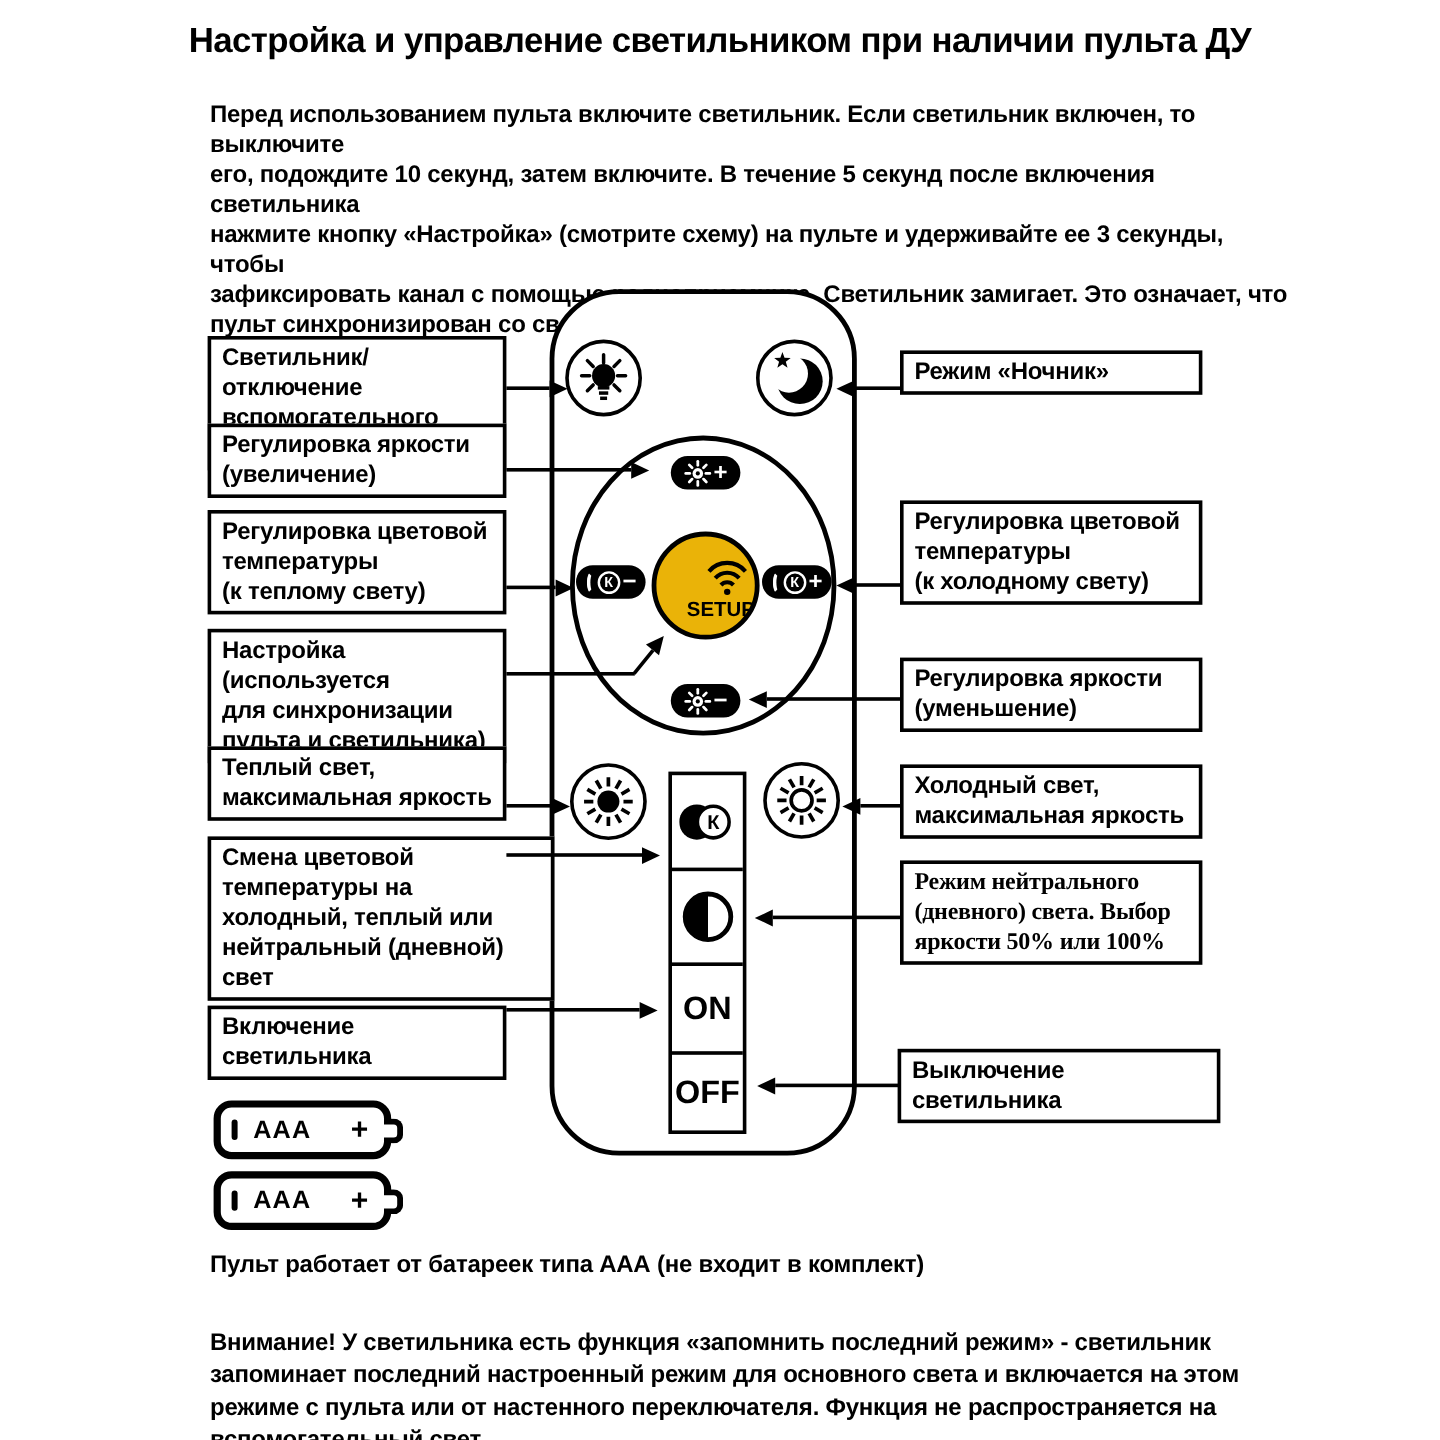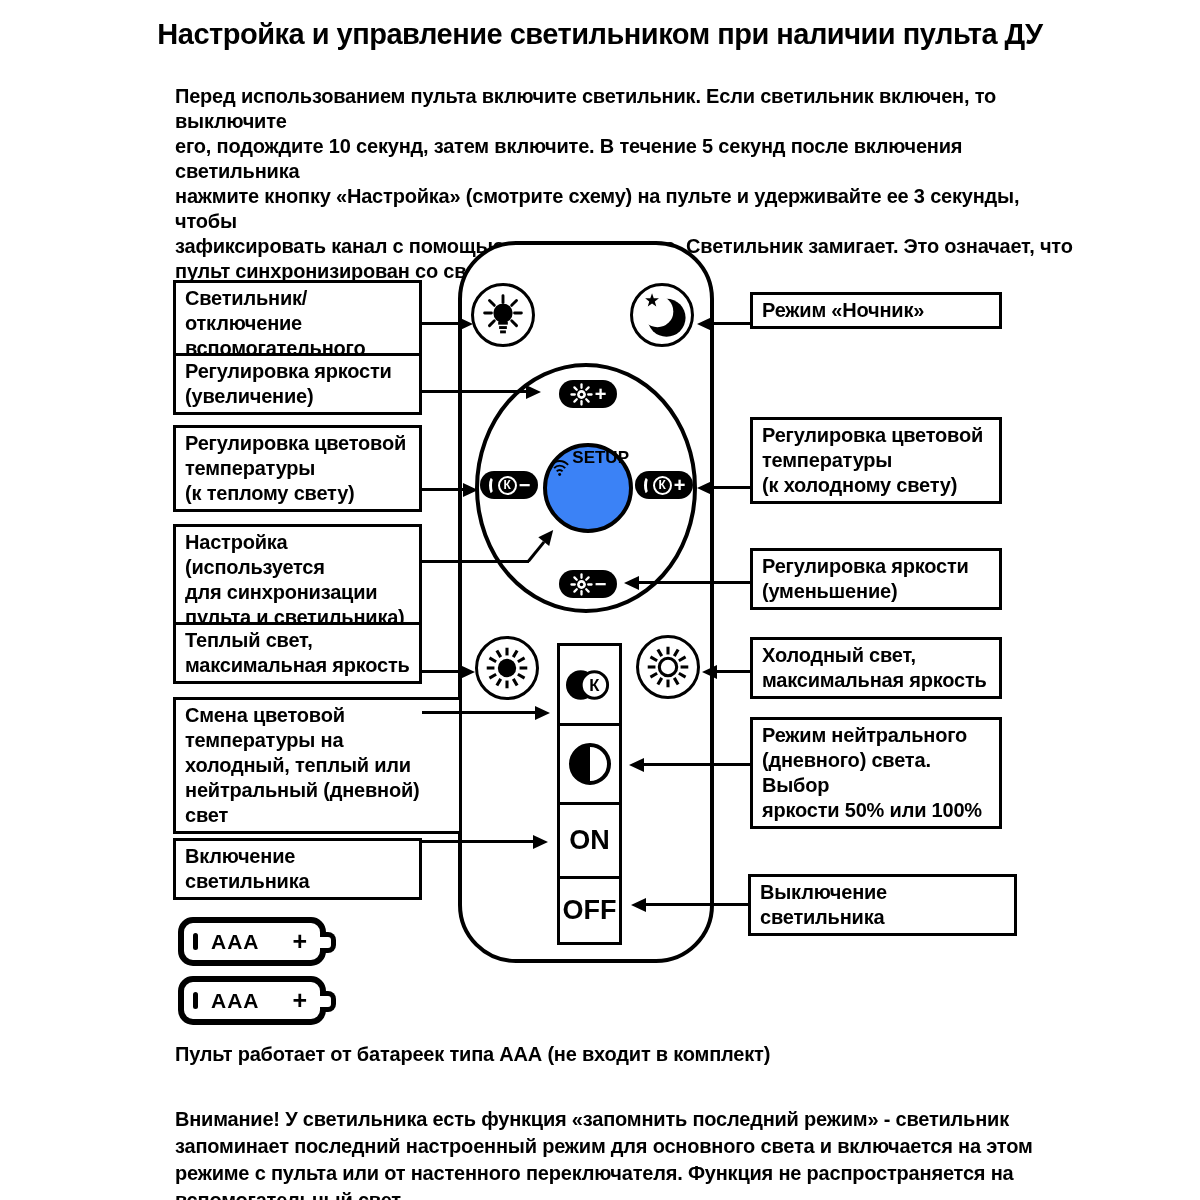--- a/index.html
+++ b/index.html
@@ -8,22 +8,22 @@
   .abs{position:absolute;}
   .title{top:18px;left:0;width:1200px;text-align:center;font-size:29px;letter-spacing:-0.5px;}
   .intro{left:175px;top:84px;width:910px;font-size:20px;line-height:25px;white-space:pre-line;}
   .note{left:175px;top:1043px;width:910px;font-size:20px;}
   .warning{left:175px;top:1086px;width:920px;font-size:20px;line-height:27px;white-space:pre-line;margin-top:20px;}
   .cbox{border:3px solid #000;background:#fff;padding:3px 9px;font-size:20px;line-height:25px;white-space:pre-line;box-sizing:border-box;}
   
   .remote{left:458px;top:241px;width:256px;height:722px;border:4px solid #000;border-radius:58px;background:#fff;box-sizing:border-box;}
   .cbtn{border:3px solid #000;border-radius:50%;background:#fff;box-sizing:border-box;display:flex;align-items:center;justify-content:center;}
   .ring{left:475px;top:363px;width:222px;height:250px;border:4px solid #000;border-radius:50%;box-sizing:border-box;}
-  .setup{left:543px;top:443px;width:90px;height:90px;border:4px solid #000;border-radius:50%;background:#3b82f6;box-sizing:border-box;
-         display:flex;flex-direction:row;align-items:flex-start;justify-content:center;}
+  .setup{left:543px;top:443px;width:90px;height:90px;border:4px solid #000;border-radius:50%;background:#eab308;box-sizing:border-box;
+         display:flex;flex-direction:column;align-items:flex-end;justify-content:center;}
   .setup-label{font-size:17px;letter-spacing:0;margin-top:1px;}
   .pill{width:58px;height:28px;border-radius:14px;background:#000;display:flex;align-items:center;justify-content:center;box-sizing:border-box;}
   .psign{color:#fff;font-size:20px;line-height:1;margin-left:2px;letter-spacing:0;}
   .paren{width:9px;height:19px;border:3px solid transparent;border-left:3px solid #fff;border-radius:50%;box-sizing:border-box;margin-left:1px;}
   .kcirc{width:19px;height:19px;border:2.5px solid #fff;border-radius:50%;color:#fff;font-size:12px;
          display:flex;align-items:center;justify-content:center;box-sizing:border-box;letter-spacing:0;}
   .col{left:557px;top:643px;width:65px;height:302px;border:3px solid #000;background:#fff;box-sizing:border-box;display:flex;flex-direction:column;}
   .cell{box-sizing:border-box;display:flex;align-items:center;justify-content:center;font-size:27px;letter-spacing:0;}
   .cell + .cell{border-top:3px solid #000;}
   
@@ -218,21 +218,21 @@
   <div class="abs cbox" style="left:173px;top:838px;width:249px;">Включение светильника</div>
 
   <div class="abs cbox" style="left:750px;top:292px;width:252px;">Режим «Ночник»</div>
   <div class="abs cbox" style="left:750px;top:417px;width:252px;">Регулировка цветовой
 температуры
 (к холодному свету)</div>
   <div class="abs cbox" style="left:750px;top:548px;width:252px;">Регулировка яркости
 (уменьшение)</div>
   <div class="abs cbox" style="left:750px;top:637px;width:252px;">Холодный свет,
 максимальная яркость</div>
-  <div class="abs cbox" style="left:750px;top:717px;width:252px;">Режим нейтрального
+  <div class="abs cbox" style="left:750px;top:717px;width:252px;font-family:Liberation Serif, serif;">Режим нейтрального
 (дневного) света. Выбор
 яркости 50% или 100%</div>
   <div class="abs cbox" style="left:748px;top:874px;width:269px;">Выключение светильника</div>
 
   <div class="aline" style="left:422px;top:322px;width:36px;"></div>
   <div class="ahr" style="left:458px;top:317px;"></div>
   <div class="aline" style="left:422px;top:390px;width:104px;"></div>
   <div class="ahr" style="left:526px;top:385px;"></div>
   <div class="aline" style="left:422px;top:488px;width:41px;"></div>
   <div class="ahr" style="left:463px;top:483px;"></div>

